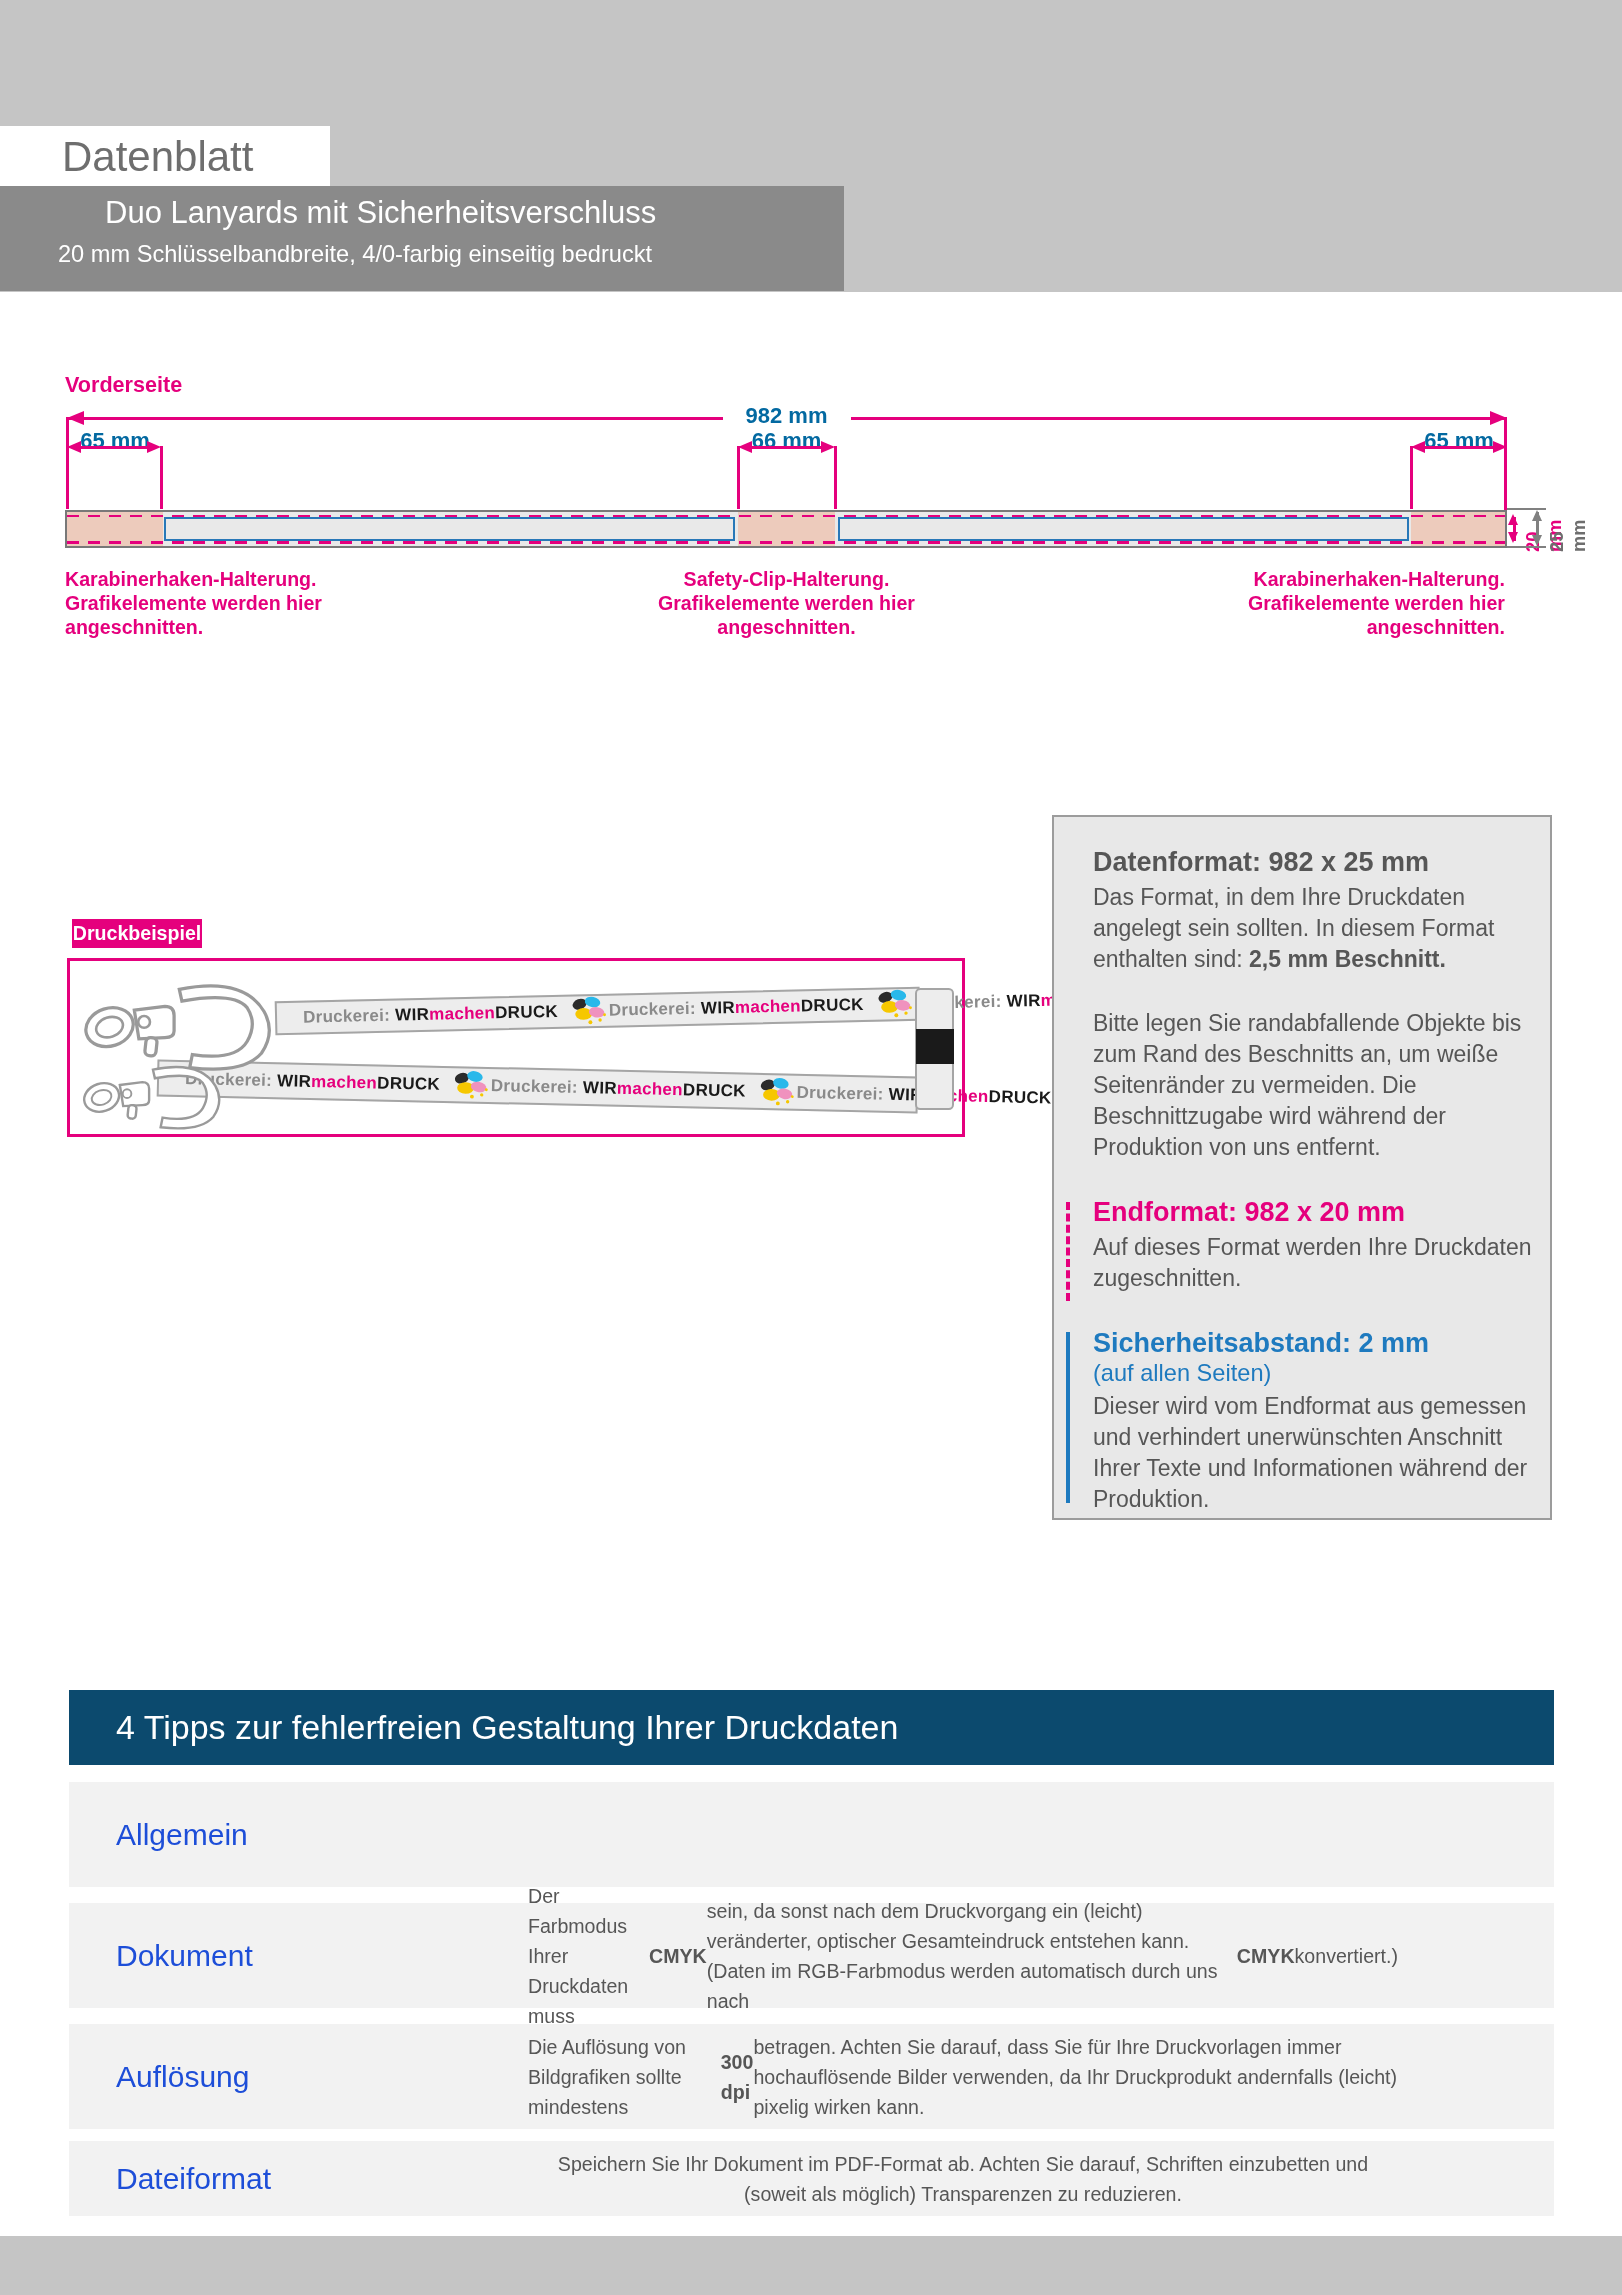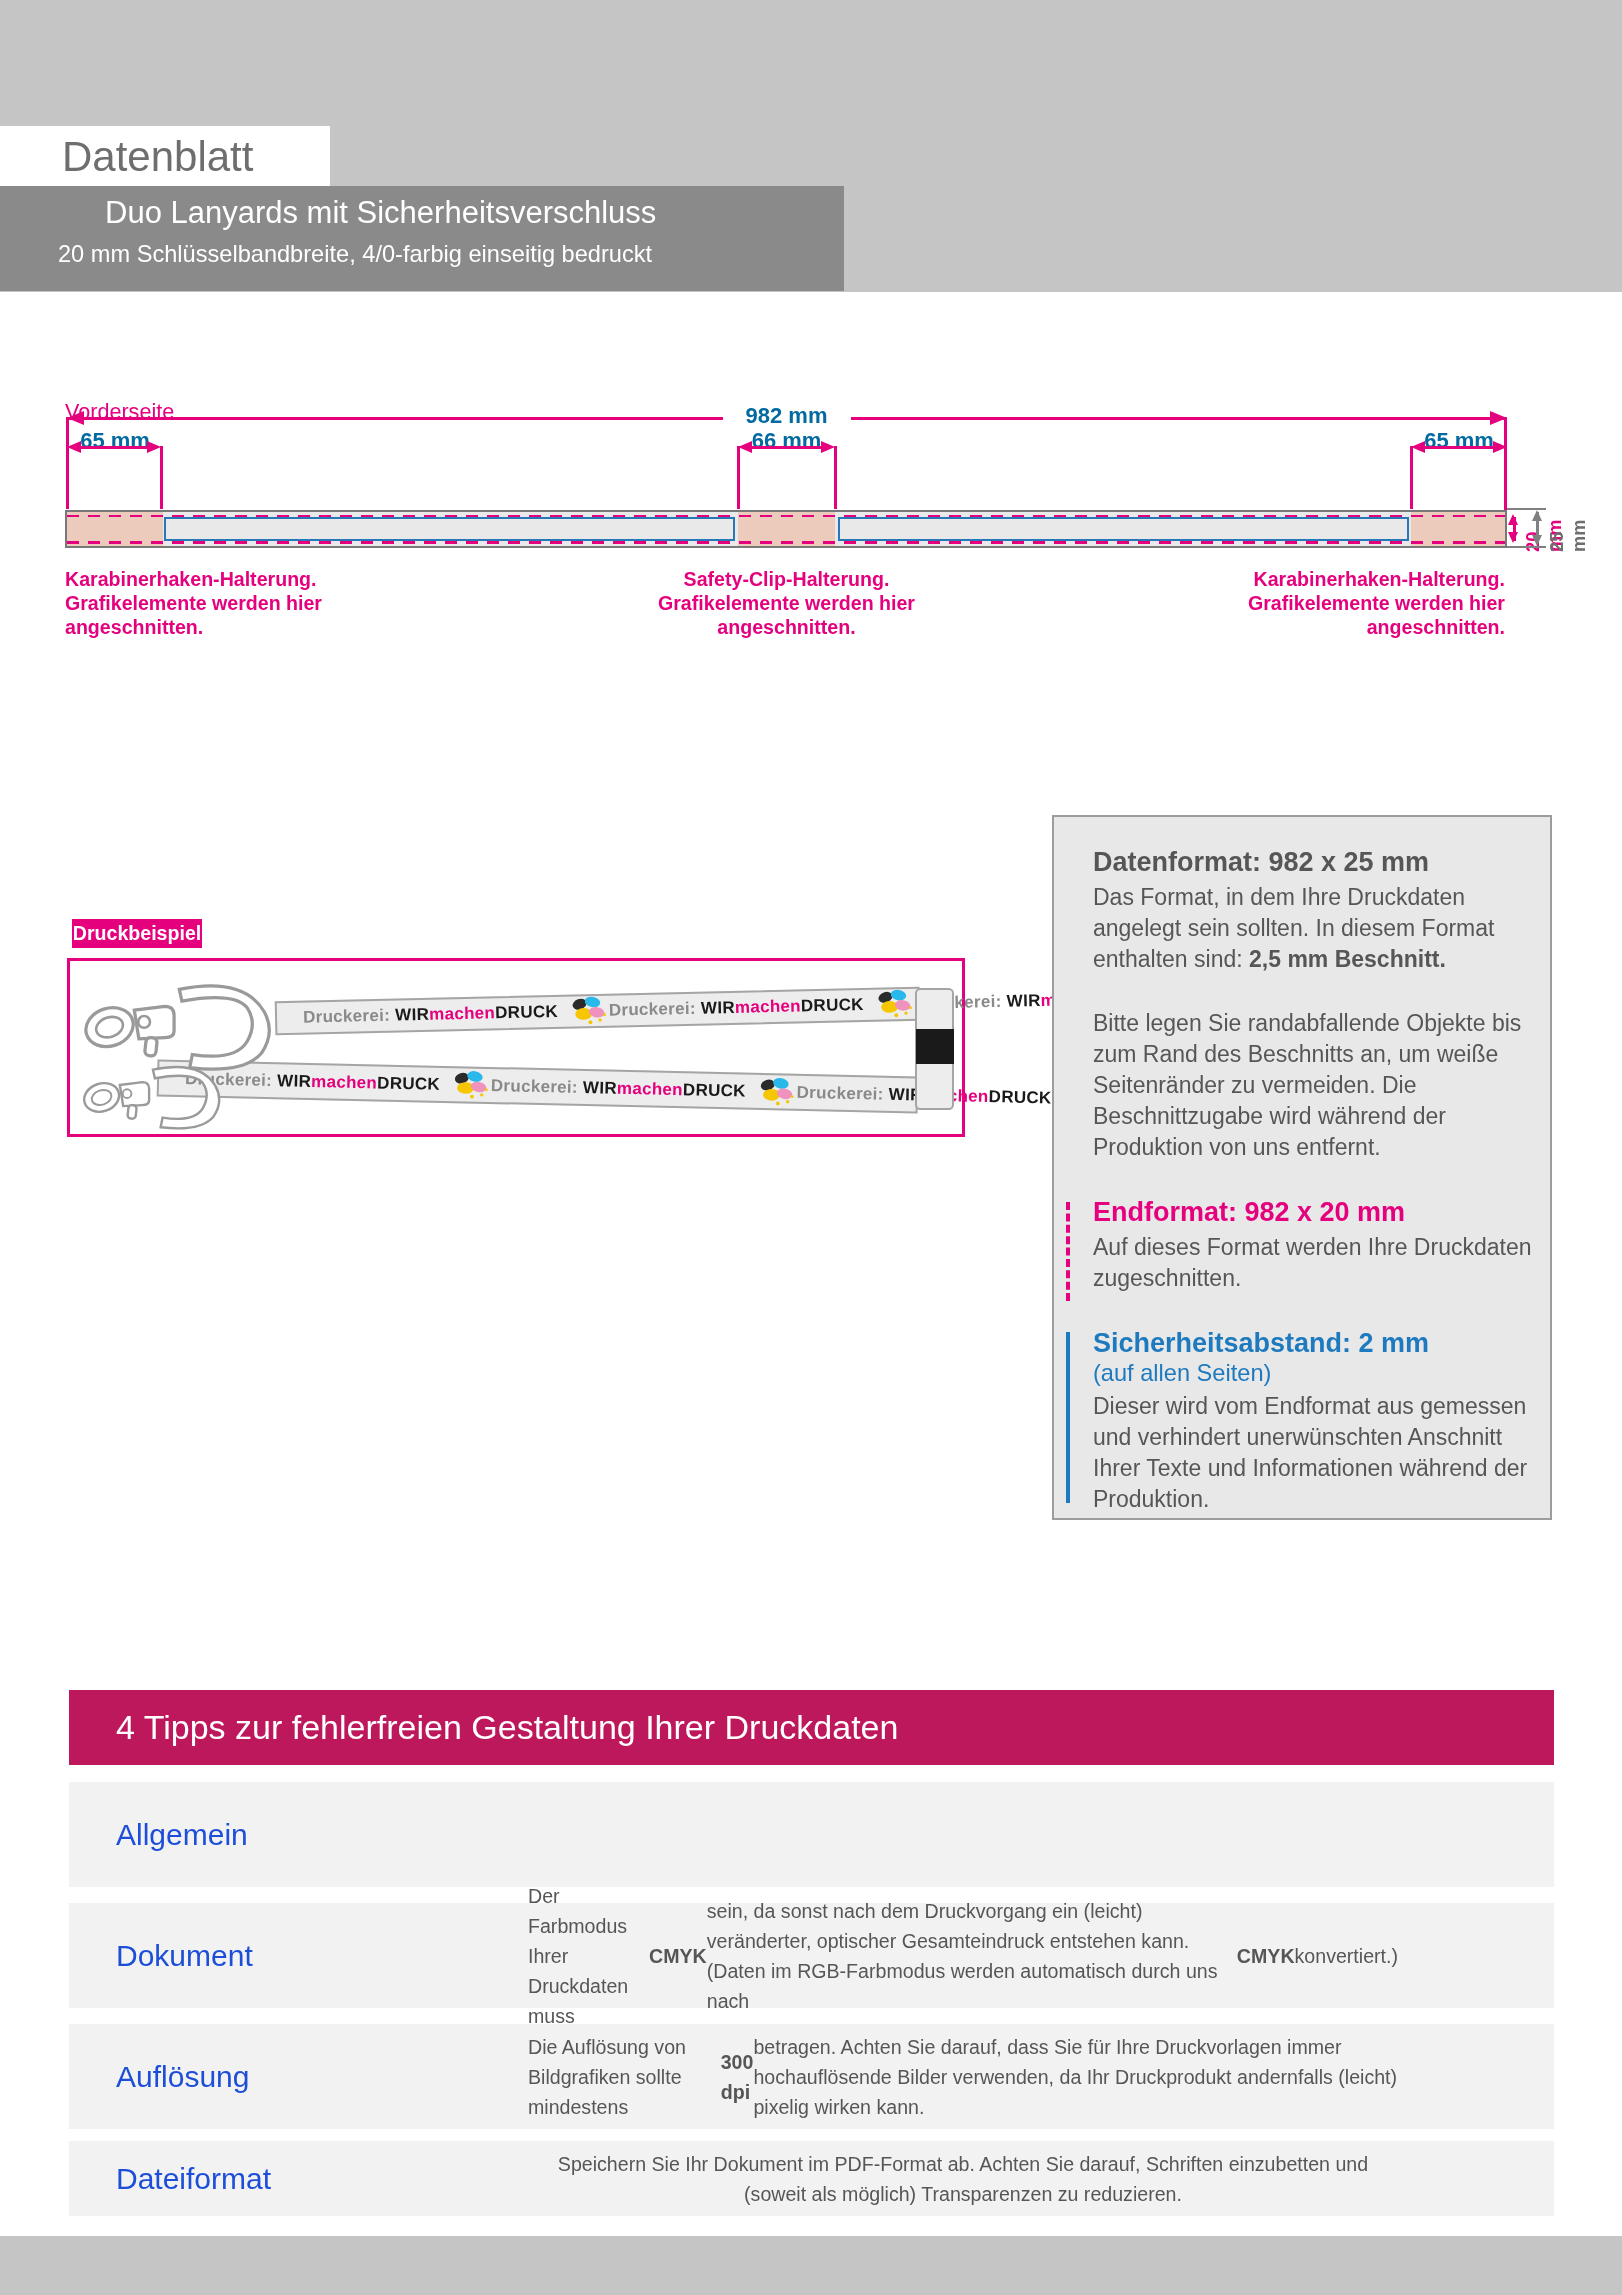--- a/index.html
+++ b/index.html
@@ -11,21 +11,21 @@
   .top-gray{left:0;top:0;width:1623px;height:292px;background:#c5c5c5;}
   .datenblatt-box{left:0;top:126px;width:330px;height:60px;background:#ffffff;}
   .datenblatt-text{left:62px;top:5.2px;font-size:42px;color:#6e6e6e;line-height:51px;}
   .title-banner{left:0;top:186px;width:844px;height:105px;background:#8a8a8a;}
   .banner-title{left:105px;top:9.2px;font-size:31px;color:#fff;}
   .banner-sub{left:58px;top:55px;font-size:23.6px;color:#fff;}
   .footer-gray{left:0;top:2236px;width:1623px;height:60px;background:#c5c5c5;}
 
   
   .mg{color:#e5007d;}
-  .vorderseite{left:65px;top:372px;font-size:21.6px;font-weight:normal;margin-top:27px;}
+  .vorderseite{left:65px;top:372px;font-size:21.6px;font-weight:bold;}
   .dimline{background:#e5007d;height:2.6px;}
   .vline{background:#e5007d;width:2.6px;}
   .tri{width:0;height:0;}
   .tri.l{border-top:7.9px solid transparent;border-bottom:7.9px solid transparent;border-right:17px solid #e5007d;}
   .tri.r{border-top:7.9px solid transparent;border-bottom:7.9px solid transparent;border-left:17px solid #e5007d;}
   .tri.sl{border-top:6.5px solid transparent;border-bottom:6.5px solid transparent;border-right:14.4px solid #e5007d;}
   .tri.sr{border-top:6.5px solid transparent;border-bottom:6.5px solid transparent;border-left:14.4px solid #e5007d;}
   .tri.u{border-left:5.9px solid transparent;border-right:5.9px solid transparent;border-bottom:11.8px solid #e5007d;}
   .tri.d{border-left:5.9px solid transparent;border-right:5.9px solid transparent;border-top:11.8px solid #e5007d;}
   .tri.gu{border-left:5.9px solid transparent;border-right:5.9px solid transparent;border-bottom:11.8px solid #808080;}
@@ -68,21 +68,21 @@
   .ib-gap2{height:34px;}
   .h-magenta{color:#e5007d !important;}
   .h-blue{color:#1e7abf !important;}
   .sub-blue{font-size:23.6px;color:#1e7abf;margin-top:1.3px;}
   .rule-dashed{position:absolute;left:-27.5px;top:5.2px;height:99px;width:0;
                border-left:4.6px dashed #e5007d;}
   .rule-blue{position:absolute;left:-27.5px;top:3.9px;height:171px;width:4.6px;background:#1e7abf;}
   .seg-bold{font-weight:bold;}
 
   
-  .tips-banner{left:69px;top:1690px;width:1485px;height:75px;background:#be185d;}
+  .tips-banner{left:69px;top:1690px;width:1485px;height:75px;background:#0c4a6e;}
   .tips-banner-text{left:47px;top:0;line-height:75px;font-size:34px;color:#fff;}
   .tip-row{left:69px;width:1485px;background:#f2f2f2;}
   .tip-label{position:absolute;left:47px;top:0;bottom:0;display:flex;align-items:center;
              font-size:30px;color:#1d4ed8;}
   .tip-body{position:absolute;left:459px;top:0;bottom:0;width:870px;display:flex;
             align-items:center;font-size:19.6px;line-height:30px;color:#565656;}
 </style>
 </head>
 <body>
 

